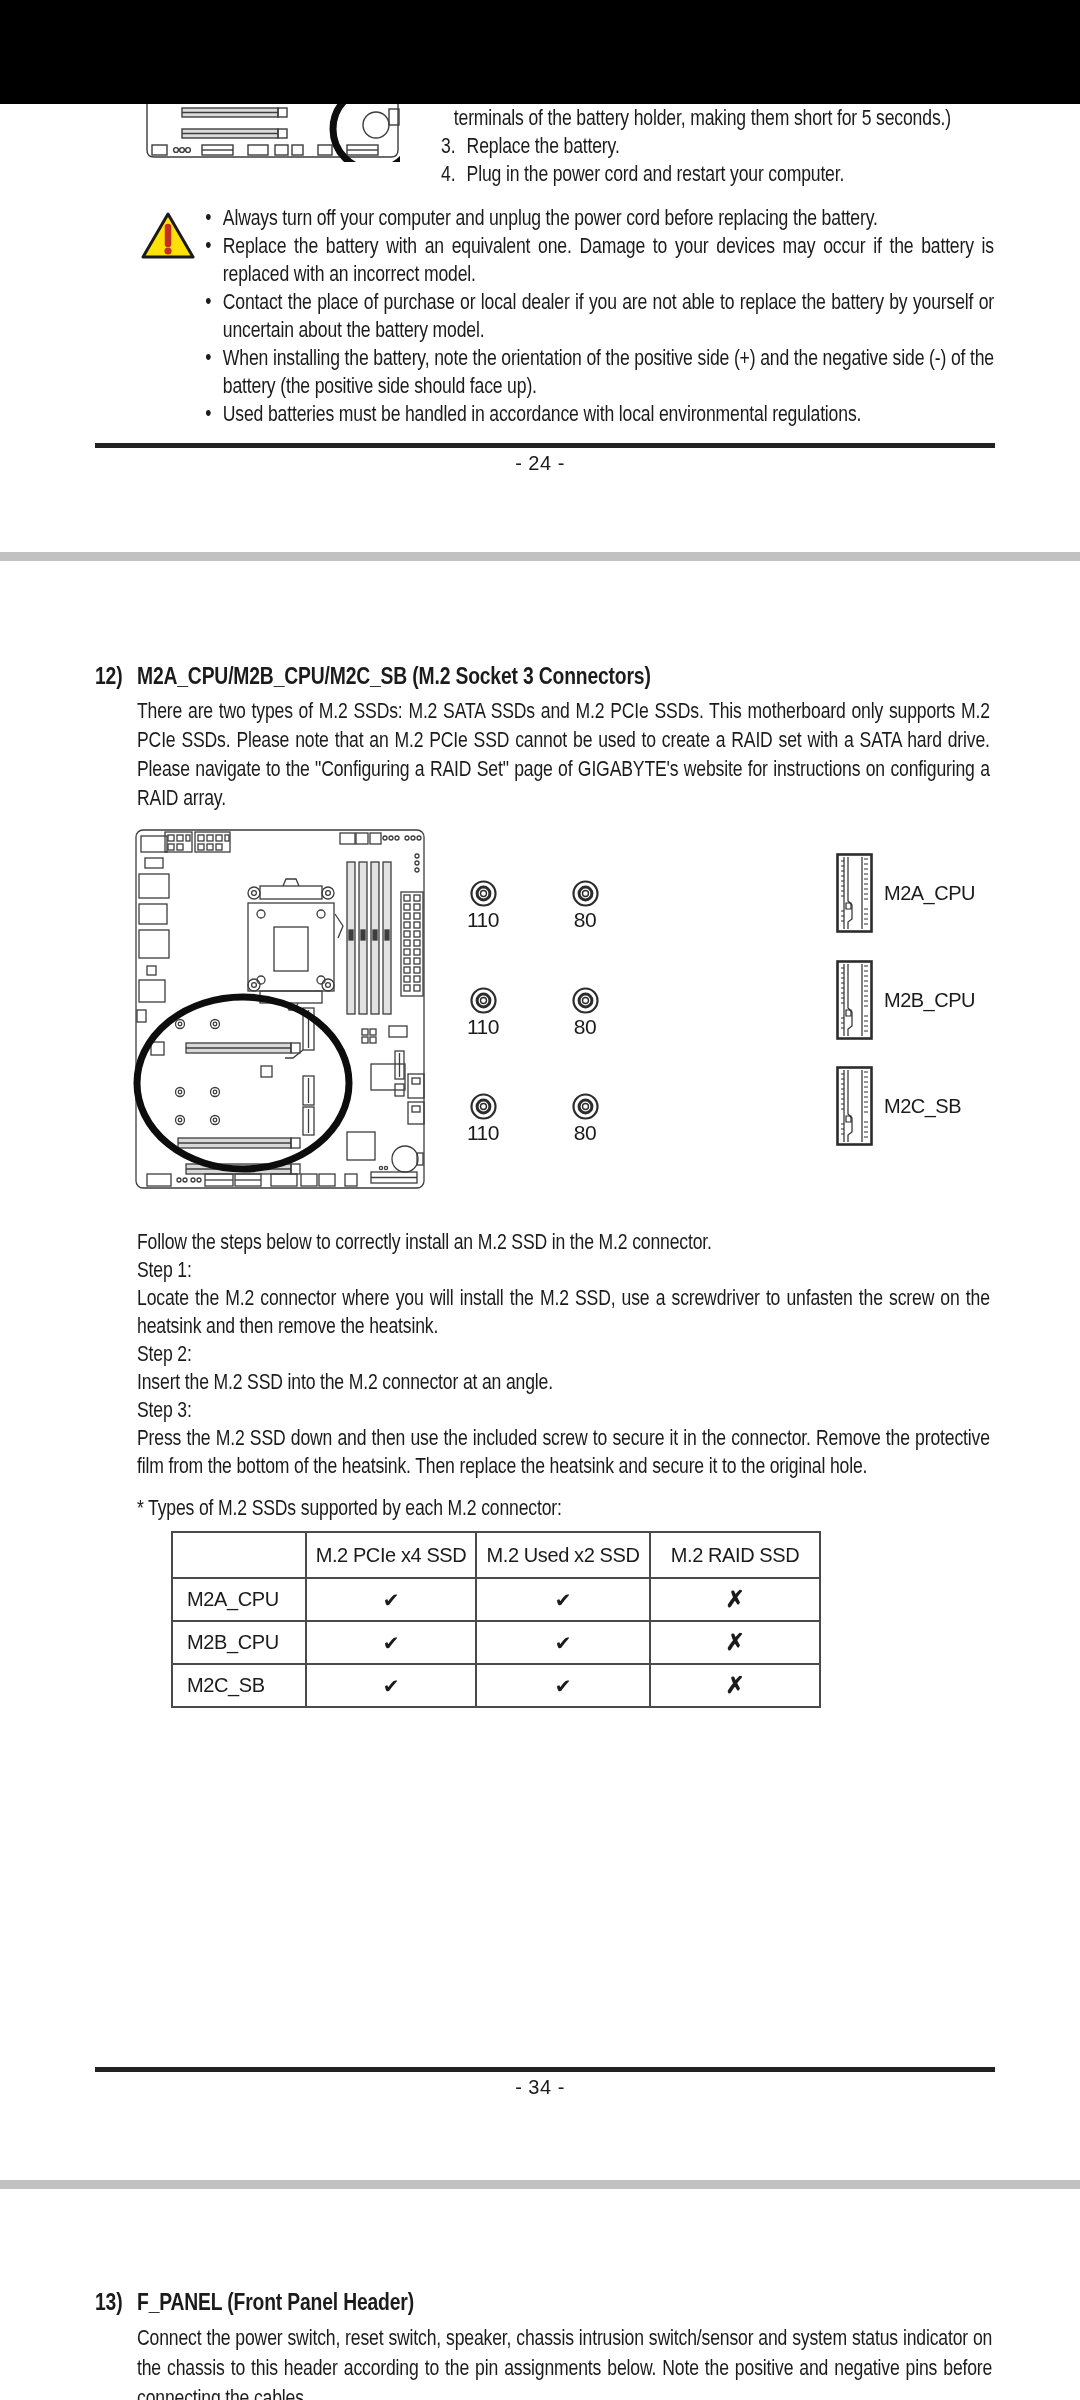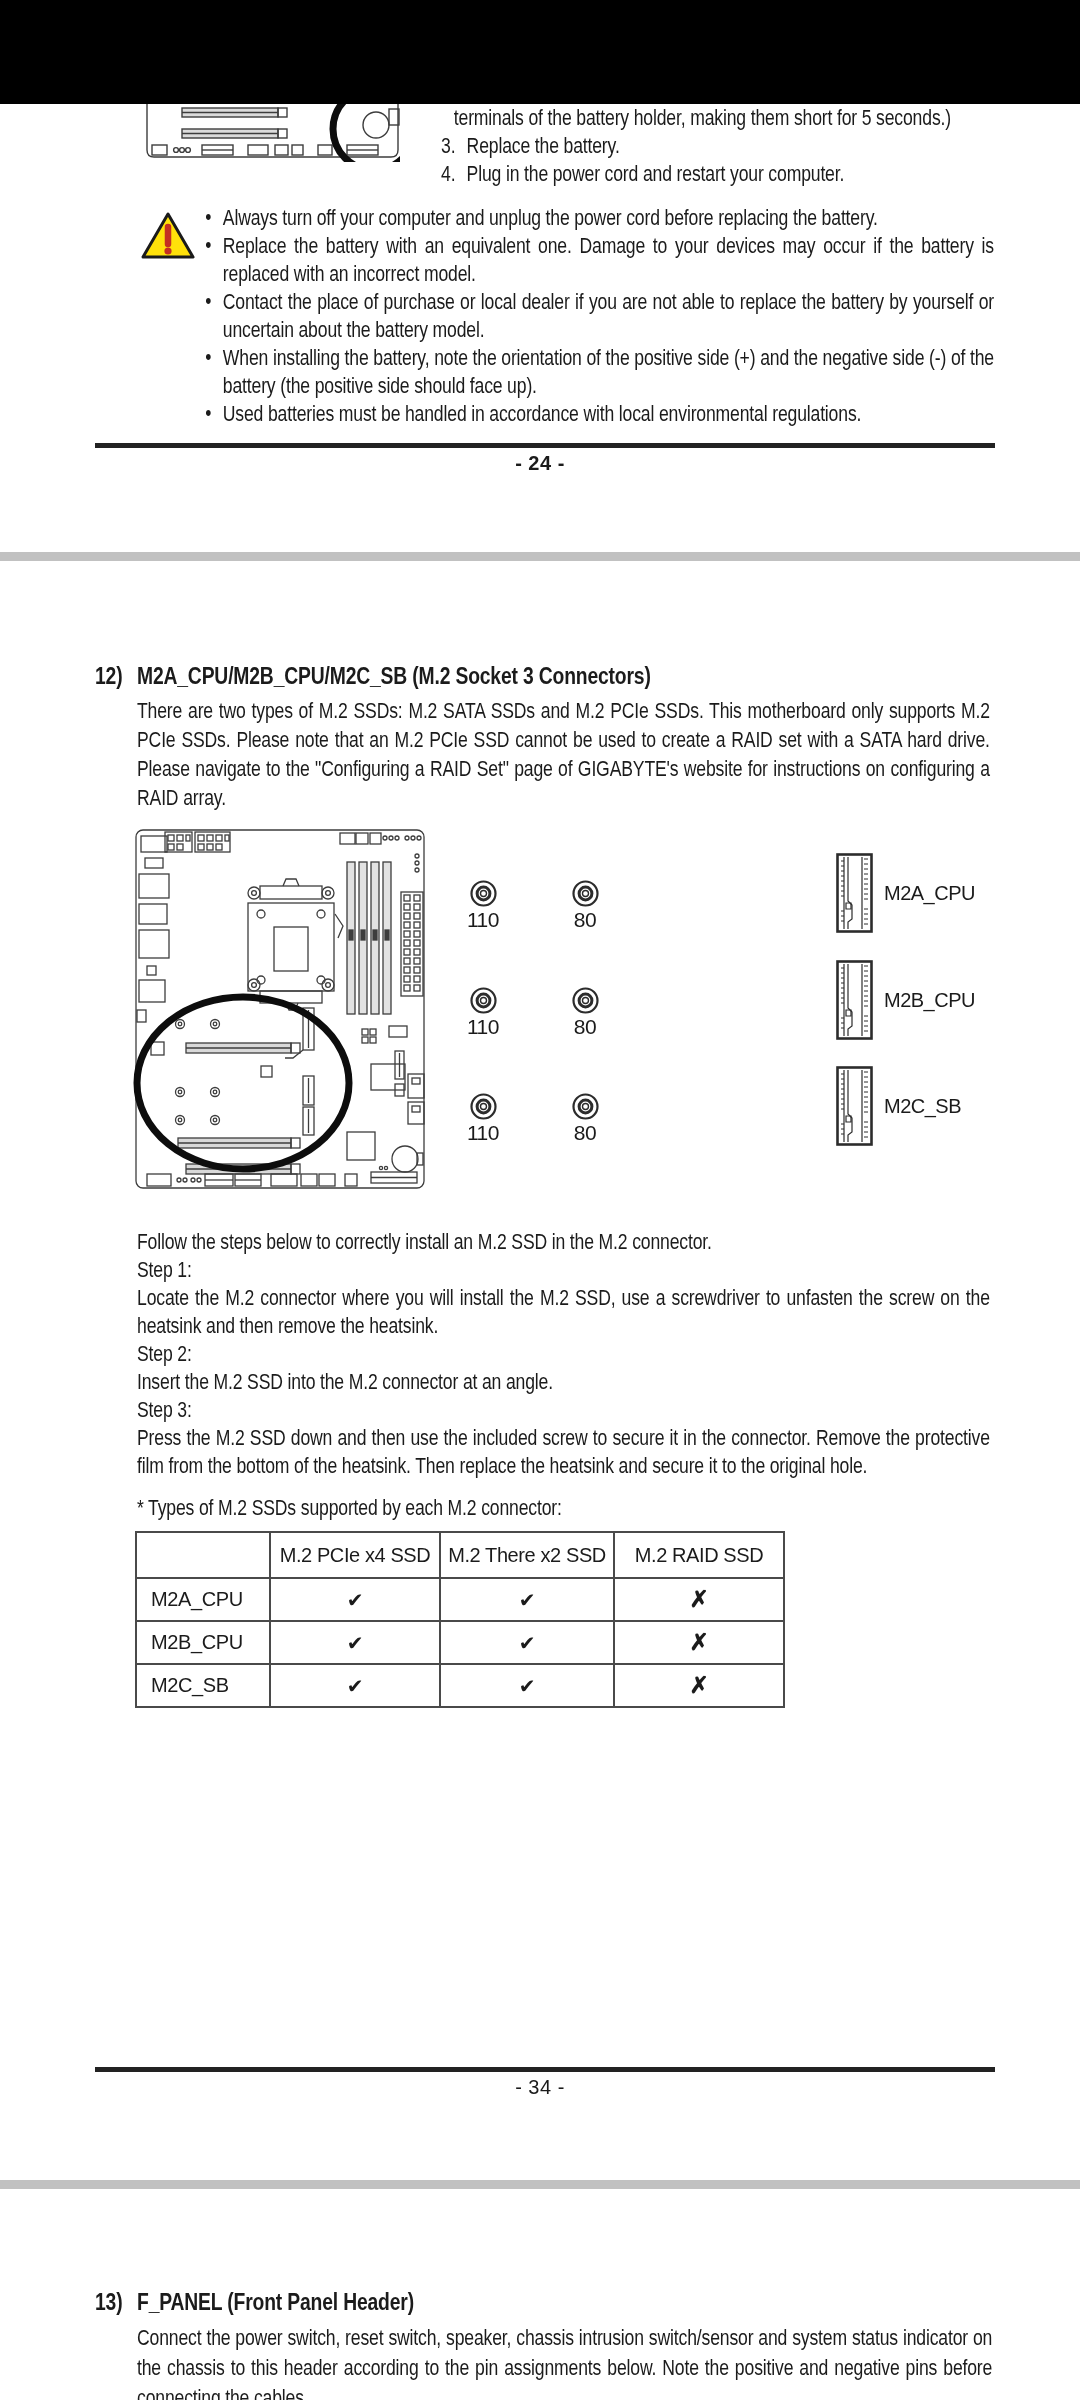--- a/index.html
+++ b/index.html
@@ -26,21 +26,21 @@
   .warn-item .bullet{position:absolute;left:4px;top:-1px;}
   .heading{font-weight:bold;font-size:23px;white-space:nowrap;}
   .heading .hnum{display:inline-block;width:50px;}
   .page-num{width:1080px;text-align:center;font-size:20px;letter-spacing:0.5px;}
   .footer-rule{height:5px;background:var(--rule);}
   .page-sep{left:0;width:1080px;height:9px;background:var(--separator);}
   .status-bar{left:0;top:0;width:1080px;height:104px;background:var(--statusbar);z-index:20;}
   .standoff-label{width:64px;text-align:center;font-size:21px;letter-spacing:-0.5px;}
   .conn-label{font-size:20px;letter-spacing:-0.5px;white-space:nowrap;}
   .table-title{font-size:22px;white-space:nowrap;}
-  table.m2{border-collapse:collapse;table-layout:fixed;}
+  table.m2{border-collapse:collapse;table-layout:fixed;margin-left:36px;}
   table.m2 th,table.m2 td{border:2px solid #4a4a4a;font-weight:normal;font-size:20px;letter-spacing:-0.4px;overflow:hidden;}
   table.m2 th{height:42px;text-align:center;}
   table.m2 td{height:39px;}
   td.rowname{text-align:left;padding-left:14px;}
   td.mark{text-align:center;font-size:19px;}
   td.mark.no{font-size:23px;font-weight:bold;}
   svg{display:block;}
 </style>
 </head>
 <body>
@@ -94,21 +94,21 @@
 
     <div class="abs cond" style="left:202px;top:204px;width:990px;">
       <p class="warn-item"><span class="bullet">•</span><span>Always turn off your computer and unplug the power cord before replacing the battery.</span></p>
       <p class="warn-item"><span class="bullet">•</span><span>Replace the battery with an equivalent one. Damage to your devices may occur if the battery is replaced with an incorrect model.</span></p>
       <p class="warn-item"><span class="bullet">•</span><span>Contact the place of purchase or local dealer if you are not able to replace the battery by yourself or uncertain about the battery model.</span></p>
       <p class="warn-item"><span class="bullet">•</span><span>When installing the battery, note the orientation of the positive side (+) and the negative side (-) of the battery (the positive side should face up).</span></p>
       <p class="warn-item"><span class="bullet">•</span><span>Used batteries must be handled in accordance with local environmental regulations.</span></p>
     </div>
 
     <div class="abs footer-rule" style="left:95px;top:443px;width:900px;"></div>
-    <div class="abs page-num" style="top:452px;font-weight:bold;">- 24 -</div>
+    <div class="abs page-num" style="top:452px;">- 24 -</div>
   </section>
 
   <div class="abs page-sep" style="top:552px;"></div>
 
   <section>
 
     <div class="abs heading cond84" style="left:95px;top:663px;width:1100px;">
       <span class="hnum">12)</span><span>M2A_CPU/M2B_CPU/M2C_SB (M.2 Socket 3 Connectors)</span>
     </div>
 
@@ -413,21 +413,21 @@
       <colgroup>
           <col style="width:134px">
           <col style="width:170px">
           <col style="width:174px">
           <col style="width:170px">
         </colgroup>
       <thead>
         <tr>
           <th></th>
           <th>M.2 PCIe x4 SSD</th>
-          <th>M.2 There x2 SSD</th>
+          <th>M.2 Used x2 SSD</th>
           <th>M.2 RAID SSD</th>
         </tr>
       </thead>
       <tbody>
         <tr>
           <td class="rowname">M2A_CPU</td>
           <td class="mark">✔</td>
           <td class="mark">✔</td>
           <td class="mark no">✗</td>
         </tr>

